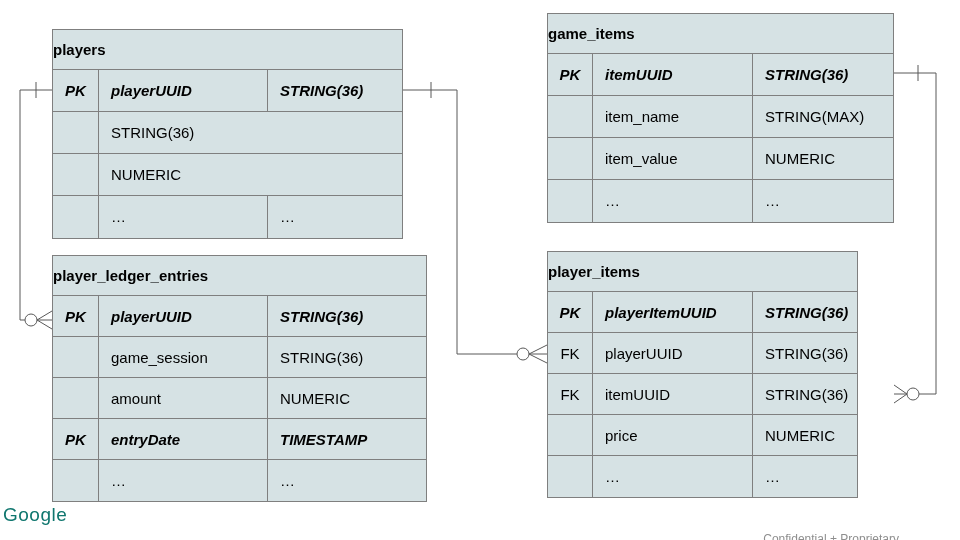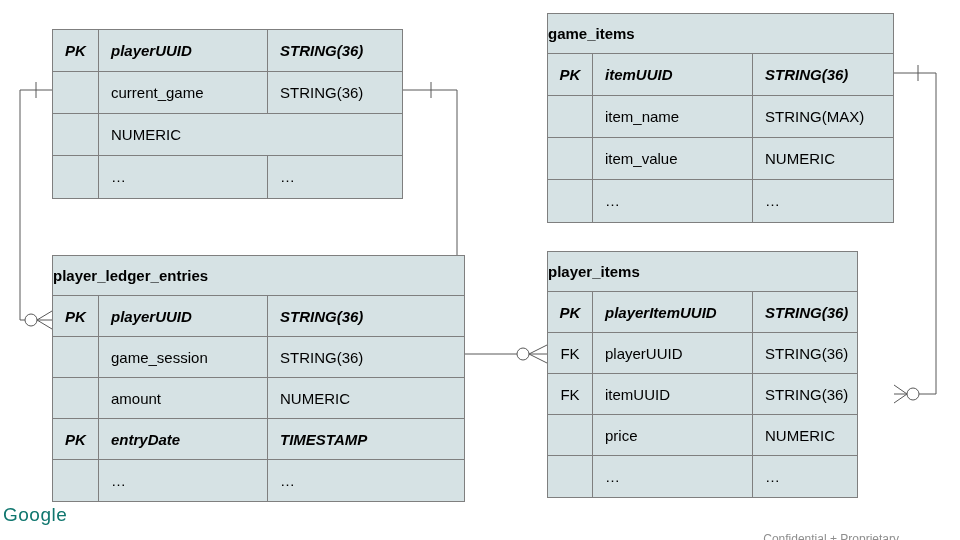--- a/index.html
+++ b/index.html
@@ -88,28 +88,28 @@
       <circle cx="913" cy="394" r="6" fill="#ffffff"></circle>
       <g>
         <line x1="907" y1="394" x2="894" y2="385"></line>
         <line x1="907" y1="394" x2="894" y2="394"></line>
         <line x1="907" y1="394" x2="894" y2="403"></line>
       </g>
     </g>
   </svg>
 
   <div class="etable cols-left h42" style="left:52px; top:29px; width:351px;">
+    <div class="thead">players</div>
     <div class="row b">
       <div class="cell key">PK</div>
       <div class="cell name">playerUUID</div>
       <div class="cell type">STRING(36)</div>
     </div>
     <div class="row">
       <div class="cell key"></div>
-      <div class="cell name">current_game</div>
       <div class="cell type">STRING(36)</div>
     </div>
     <div class="row">
       <div class="cell key"></div>
       <div class="cell type">NUMERIC</div>
     </div>
     <div class="row">
       <div class="cell key"></div>
       <div class="cell name">…</div>
       <div class="cell type">…</div>
@@ -133,21 +133,21 @@
       <div class="cell name">item_value</div>
       <div class="cell type">NUMERIC</div>
     </div>
     <div class="row">
       <div class="cell key"></div>
       <div class="cell name">…</div>
       <div class="cell type">…</div>
     </div>
   </div>
 
-  <div class="etable cols-left h41" style="left:52px; top:255px; width:413px;">
+  <div class="etable cols-left h41" style="left:52px; top:255px; width:375px;">
     <div class="thead">player_ledger_entries</div>
     <div class="row b">
       <div class="cell key">PK</div>
       <div class="cell name">playerUUID</div>
       <div class="cell type">STRING(36)</div>
     </div>
     <div class="row">
       <div class="cell key"></div>
       <div class="cell name">game_session</div>
       <div class="cell type">STRING(36)</div>

